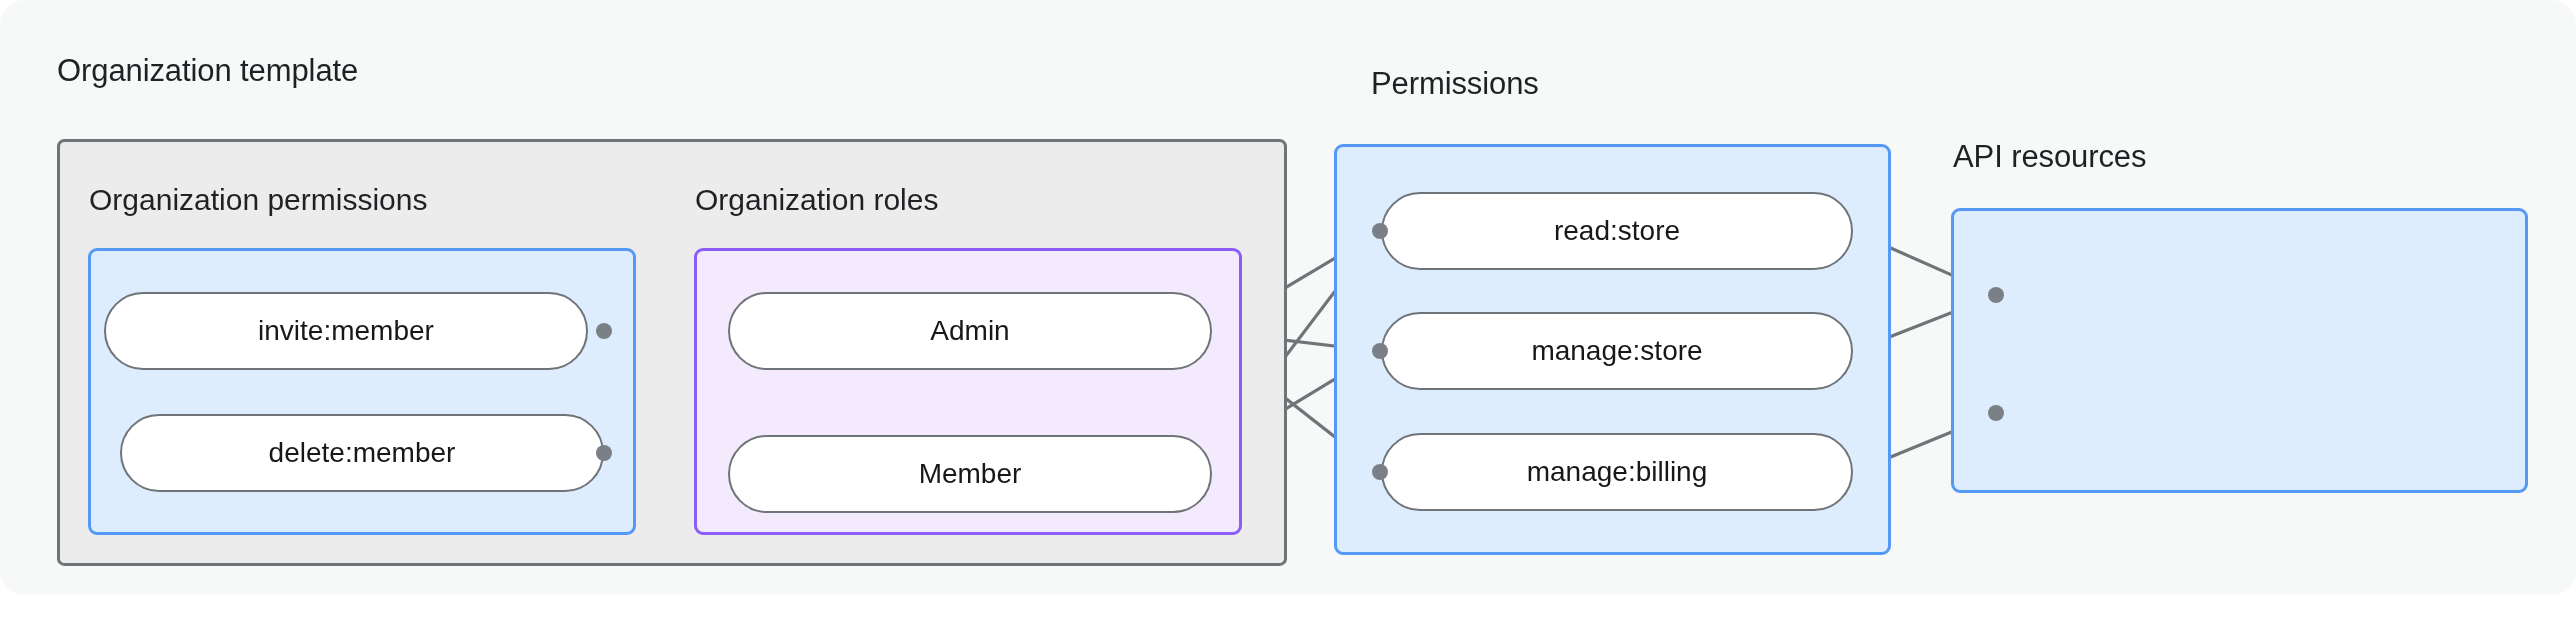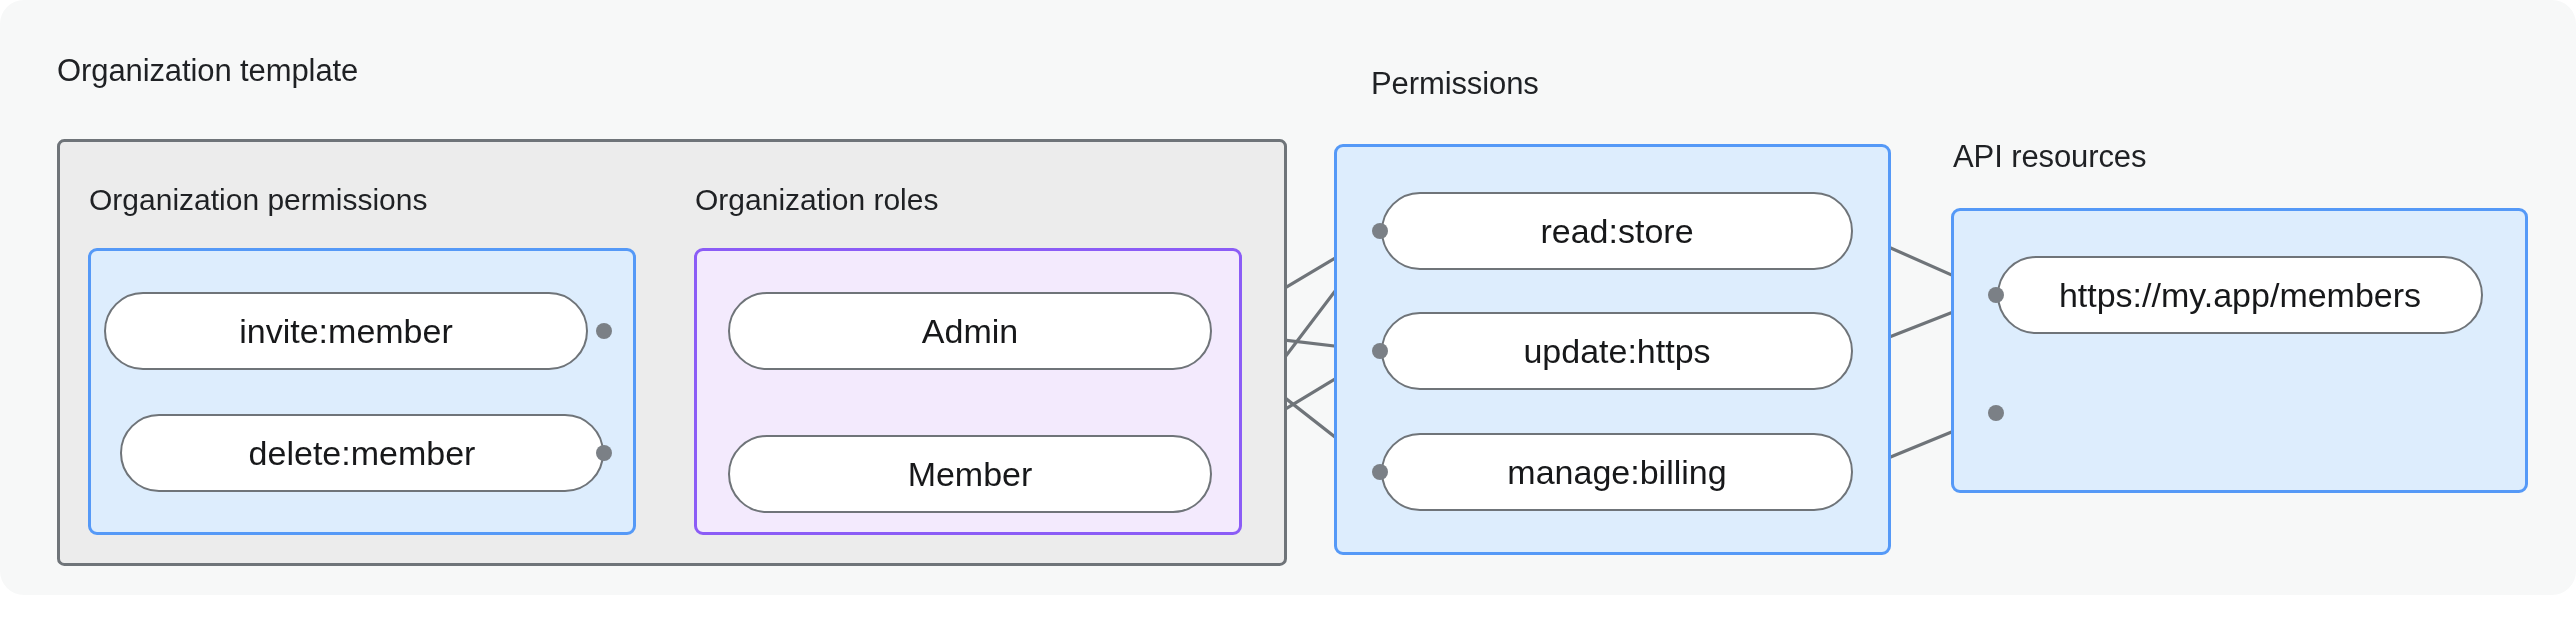--- a/index.html
+++ b/index.html
@@ -62,21 +62,21 @@
   }
   .pill {
     position: absolute;
     box-sizing: border-box;
     background: #ffffff;
     border: 2.7px solid #6f7479;
     border-radius: 912px;
     display: flex;
     align-items: center;
     justify-content: center;
-    font-size: 34px;
+    font-size: 28px;
     color: #17181a;
     white-space: nowrap;
     z-index: 4;
   }
   .dot {
     position: absolute;
     width: 16.4px;
     height: 16.4px;
     border-radius: 50%;
     background: #7b8086;
@@ -142,33 +142,30 @@
   </div>
 
   <div class="group-title" style="left:1340px; top:66px;margin-left:31px;">Permissions</div>
 
   <div class="box box-blue" style="left:1334px; top:144px; width:557px; height:411px;"></div>
 
   <div class="pill" style="left:1381px; top:192px; width:472px; height:78px;">
     <span>read:store</span>
   </div>
   <div class="pill" style="left:1381px; top:312px; width:472px; height:78px;">
-    <span>update:https</span>
+    <span>manage:store</span>
   </div>
   <div class="pill" style="left:1381px; top:433px; width:472px; height:78px;">
     <span>manage:billing</span>
   </div>
 
   <div class="group-title" style="left:1953px; top:139px;">API resources</div>
 
   <div class="box box-blue" style="left:1951px; top:208px; width:577px; height:285px;"></div>
 
-  <div class="pill" style="left:1997px; top:256px; width:486px; height:78px;">
-    <span>https://my.app/members</span>
-  </div>
 
   <div class="dot" style="left:596px; top:323px;"></div>
   <div class="dot" style="left:596px; top:445px;"></div>
   <div class="dot" style="left:1372px; top:223px;"></div>
   <div class="dot" style="left:1372px; top:343px;"></div>
   <div class="dot" style="left:1372px; top:464px;"></div>
   <div class="dot" style="left:1988px; top:287px;"></div>
   <div class="dot" style="left:1988px; top:405px;"></div>
 
 </div>

